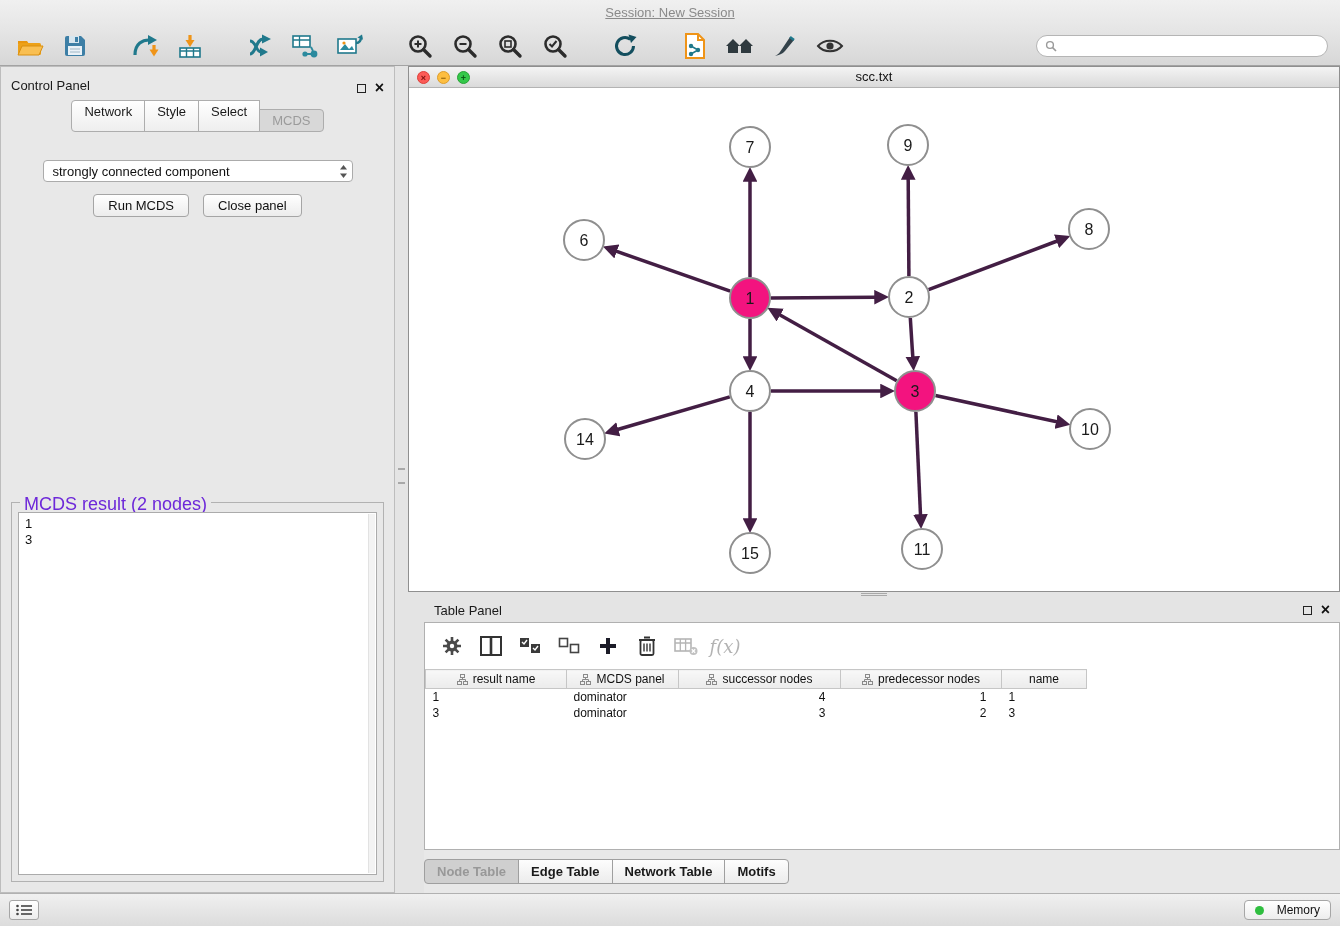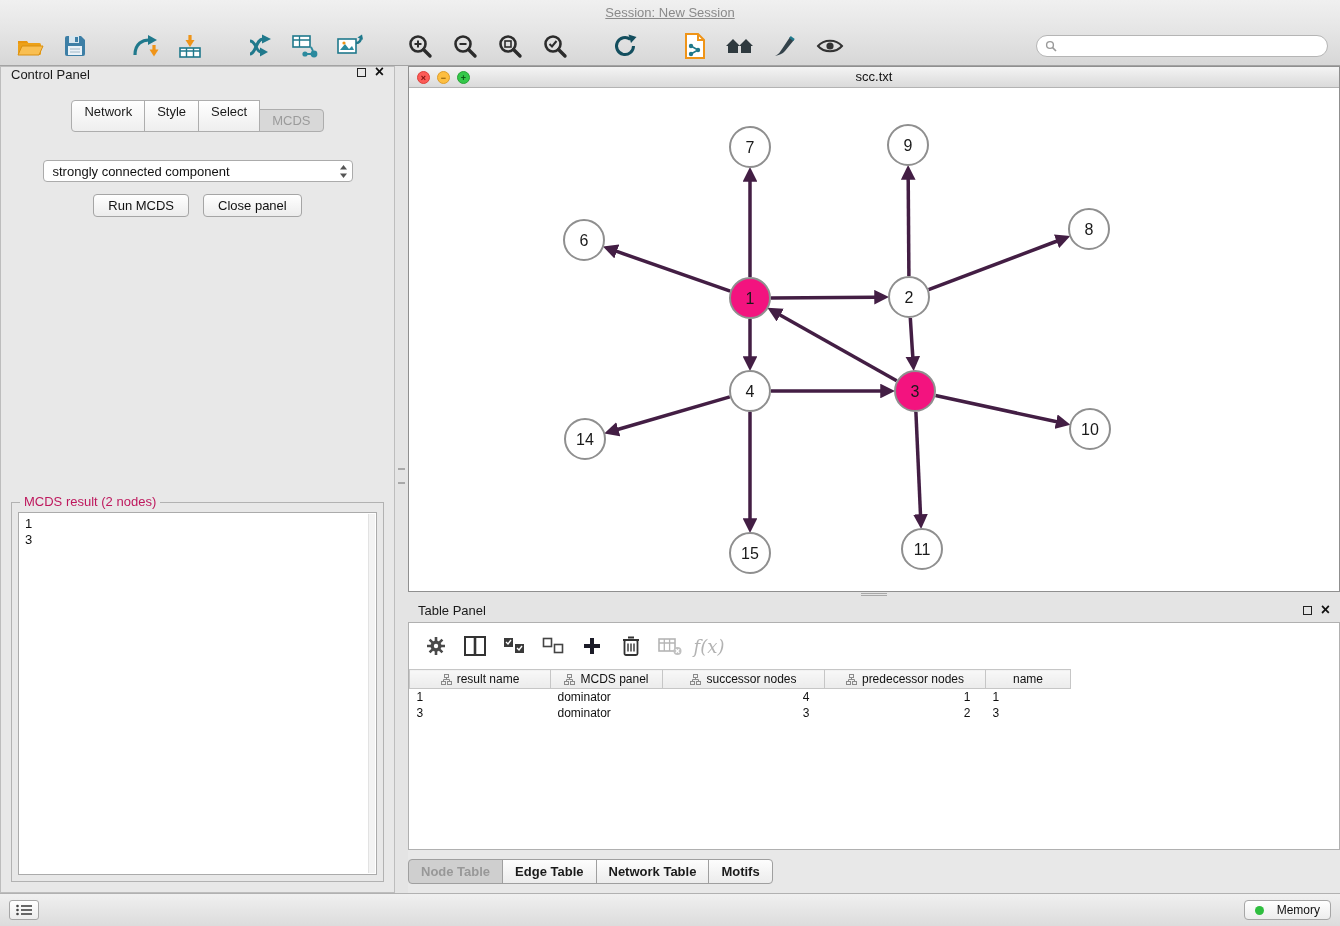--- a/index.html
+++ b/index.html
@@ -16,40 +16,40 @@
   .tb-gap { width:16px; }
   .search-box { margin-left:auto; width:292px; height:22px; background:#fff; border:1px solid #b5b5b5;
                 border-radius:12px; display:flex; align-items:center; padding:0 8px; gap:6px; }
   .search-box input { border:none; outline:none; flex:1; font-size:12px; font-family:"Liberation Sans",sans-serif; background:transparent; }
 
   
   .main { flex:1; display:flex; min-height:0; }
 
   
   .control-panel { width:395px; background:#e8e8e8; border:1px solid #bdbdbd; display:flex; flex-direction:column; }
-  .cp-header { height:26px; display:flex; align-items:flex-start; padding:0 10px; font-size:13px; color:#1a1a1a; gap:10px; }
+  .cp-header { height:26px; display:flex; align-items:flex-end; padding:0 10px; font-size:13px; color:#1a1a1a; gap:10px; }
   .win-icons { margin-left:auto; display:flex; align-items:center; gap:9px; }
   .float-ic { width:9px; height:9px; border:1.6px solid #222; display:inline-block; }
   .close-ic { font-size:16px; font-weight:bold; color:#111; line-height:10px; }
   .seg-tabs { display:flex; justify-content:center; margin:7px 0 8px 0; }
   .seg-tab { border:1px solid #adadad; background:linear-gradient(#ffffff,#eeeeee); padding:3px 12px;
              font-size:13px; color:#1a1a1a; margin-left:-1px; cursor:default; }
   .seg-tab:first-child { border-radius:4px 0 0 4px; margin-left:0; }
   .seg-tab:last-child { border-radius:0 4px 4px 0;margin-top:9px; }
   .seg-tab.active { background:#d8d8d8; color:#9b9b9b; }
   .cp-opt-label { text-align:center; font-size:13px; margin:12px 0 6px 0; color:#111; }
   .cp-select { width:310px; height:22px; margin:20px auto 0 auto; background:#fff; border:1px solid #ababab;
                border-radius:4px; display:flex; align-items:center; font-size:13px; padding:0 22px 0 9px;
                position:relative; color:#111; }
   .cp-select .stepper { position:absolute; right:4px; top:3px; }
   .cp-buttons { display:flex; justify-content:center; gap:14px; margin:12px 0 0 0; }
   .push-btn { border:1px solid #a5a5a5; background:linear-gradient(#ffffff,#ececec); border-radius:4px;
               padding:3px 14px; font-size:13px; color:#111; }
   .groupbox { margin:auto 10px 10px 10px; height:380px; border:1px solid #b2b2b2; position:relative; }
-  .groupbox-legend { position:absolute; top:-9px; left:8px; background:#e8e8e8; padding:0 4px; font-size:13px; color:#be185d; }
+  .groupbox-legend { position:absolute; top:-9px; left:8px; background:#e8e8e8; padding:0 4px; font-size:18px; color:#6d28d9; }
   .result-list { position:absolute; left:6px; right:6px; top:9px; bottom:6px; background:#fff;
                  border:1px solid #ababab; padding:3px 6px; font-size:13px; line-height:16px; color:#111; }
   .result-scroll { position:absolute; top:1px; bottom:1px; right:1px; width:7px; background:#f3f3f3; border-left:1px solid #e2e2e2; }
 
   
   .v-splitter { width:13px; position:relative; }
   .v-handle { position:absolute; left:3px; top:402px; width:7px; height:16px;
               border-top:2px solid #a8a8a8; border-bottom:2px solid #a8a8a8; }
 
   
@@ -67,21 +67,21 @@
   .light.green { background:#34c84a; border:1px solid #28a236; color:#0c5c17; }
   .net-canvas { flex:1; background:#fff; }
   .node-label { font-family:"Liberation Sans",sans-serif; font-size:16px; fill:#1a1a1a; }
 
   
   .h-splitter { height:6px; position:relative; }
   .h-handle { position:absolute; left:50%; top:1px; width:26px; height:3px; margin-left:-13px;
               border-top:1px solid #a8a8a8; border-bottom:1px solid #a8a8a8; }
 
   
-  .table-panel { flex:1; display:flex; flex-direction:column; min-height:0; }
+  .table-panel { flex:1; display:flex; flex-direction:column; min-height:0;margin-left:16px; }
   .tp-header { height:24px; display:flex; align-items:center; padding:0 10px; font-size:13px; color:#1a1a1a; }
   .tp-body { flex:1; background:#fff; border:1px solid #b0b0b0; display:flex; flex-direction:column; min-height:0; overflow:hidden; }
   .tp-toolbar { height:46px; display:flex; align-items:center; gap:13px; padding:0 14px; }
   .tp-tool { width:26px; height:26px; display:flex; align-items:center; justify-content:center; }
   .fx-label { font-family:"DejaVu Serif", serif; font-style:italic; font-size:18px; color:#b3b3b3; }
   .data-table { border-collapse:collapse; table-layout:fixed; width:661px; font-size:12px; color:#111; }
   .data-table th { border:1px solid #c6c6c6; background:linear-gradient(#f8f8f8,#ebebeb); height:19px;
                    font-weight:normal; font-size:12px; }
   .th-inner { display:flex; align-items:center; justify-content:center; gap:5px; }
   .data-table td { height:16px; padding:0 7px; white-space:nowrap; overflow:hidden; }

